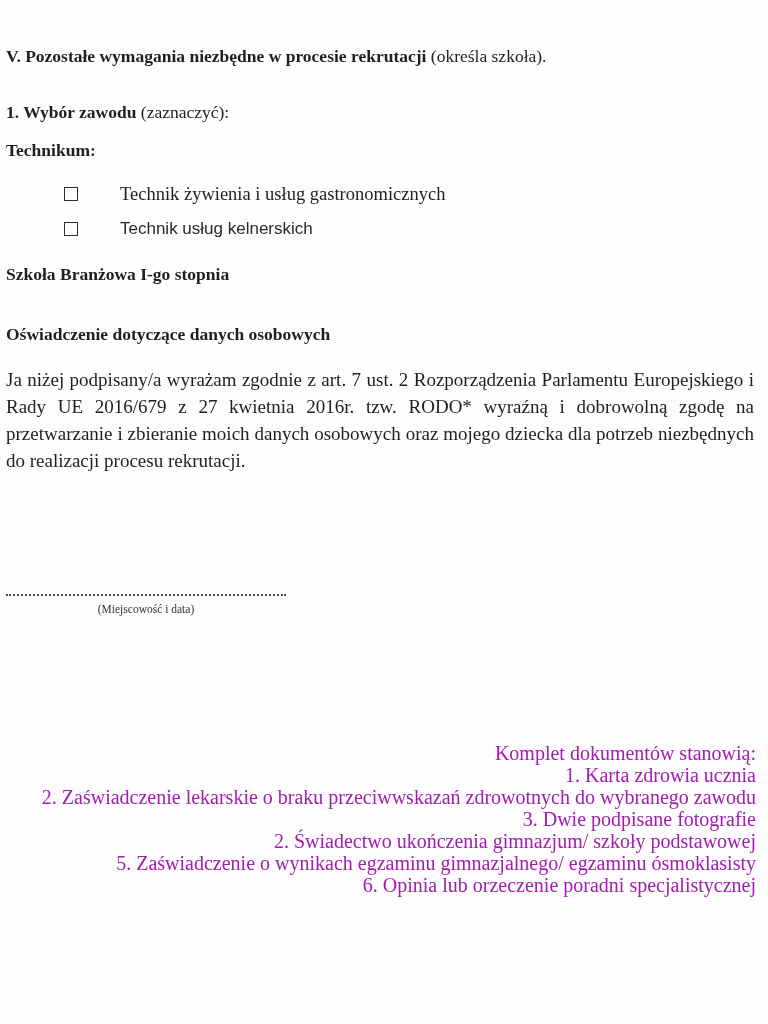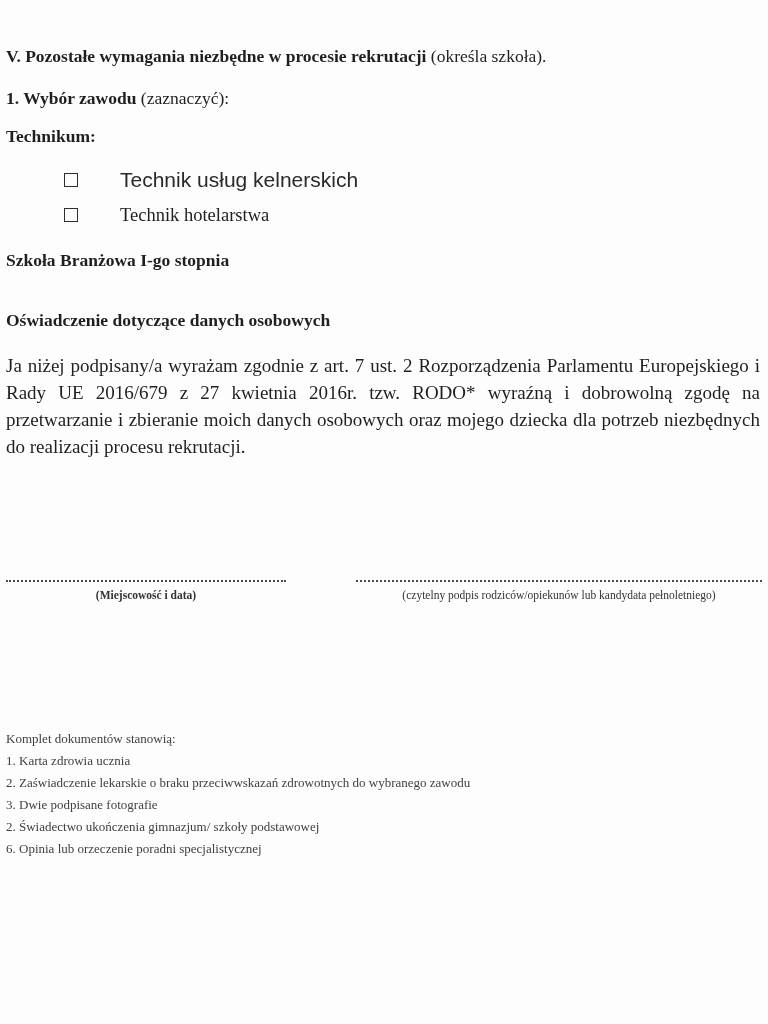--- a/index.html
+++ b/index.html
@@ -5,124 +5,122 @@
   * { margin: 0; padding: 0; box-sizing: border-box; }
   html, body {
     width: 768px; height: 1024px;
     background: #fdfdfd;
     overflow: hidden;
     font-family: "Liberation Serif", serif;
     color: #1f1f1f;
   }
   .doc {
     width: 768px; height: 855px;
-    padding: 46px 6px 0 6px;
+    padding: 46px 12px 0 6px;
   }
   .b { font-weight: bold; }
   .h17 { font-size: 17.5px; line-height: 20px; }
-  .q1 { margin-top: 22px; }
+  .q1 { margin-top: 36px; }
   .subhead { margin-top: 18px; }
   .opt-group { margin-top: 24px; }
   .opt-row {
     display: flex; align-items: center;
     height: 20px;
     margin-bottom: 15px;
     padding-left: 58px;
   }
   .checkbox {
     display: inline-block;
     width: 14px; height: 14px;
     border: 1.5px solid #2e2e2e;
     background: transparent;
     flex: 0 0 auto;
   }
   .opt-label {
     margin-left: 42px;
     font-size: 18.5px;
     white-space: nowrap;
   }
-  .opt-label.sans { font-family: "Liberation Sans", sans-serif; font-size: 21px; color: #2a2a2a; }
+  .opt-label.sans { font-family: "Liberation Sans", sans-serif; font-size: 17px; color: #2a2a2a; }
   .branzowa-head { margin-top: 25px; }
   .kucharz-row { margin-top: 13px; margin-bottom: 0; }
   .osw-head { margin-top: 40px; }
   .consent {
     margin-top: 22px;
     font-size: 19px;
     line-height: 27px;
     text-align: justify;
     padding-right: 2px;
   }
   .sig-row {
     margin-top: 120px;
     display: flex;
     justify-content: space-between;
     align-items: flex-start;
   }
-  .sig-col-left { width: 280px; font-weight: bold; }
+  .sig-col-left { width: 280px; }
   .sig-col-right { width: 406px; }
   .sig-line {
     height: 0;
     border-bottom: 2px dotted #4a4a4a;
   }
   .sig-label {
     margin-top: 6px;
     text-align: center;
     font-size: 11.5px;
     line-height: 14px;
     color: #333;
   }
   .docs {
     margin-top: 126px;
-    font-size: 13px;
+    font-size: 20px;
     line-height: 22px;
-    color: #404040;
+    color: #a21caf;
+    text-align: right;
   }
 </style>
 </head>
 <body>
 
 <div class="doc">
 
   <p class="h17"><span class="b">V. Pozostałe wymagania niezbędne w procesie rekrutacji</span><span> (określa szkoła).</span></p>
 
   <p class="h17 q1"><span class="b">1. Wybór zawodu</span><span> (zaznaczyć):</span></p>
 
   <p class="h17 b subhead">Technikum:</p>
 
   <div class="opt-group">
     <div class="opt-row">
       <span class="checkbox"></span>
-      <span class="opt-label sans">Technik usług kelnerskich</span>
+      <span class="opt-label">Technik żywienia i usług gastronomicznych</span>
     </div>
     <div class="opt-row">
       <span class="checkbox"></span>
-      <span class="opt-label">Technik hotelarstwa</span>
+      <span class="opt-label sans">Technik usług kelnerskich</span>
     </div>
   </div>
 
   <p class="h17 b branzowa-head">Szkoła Branżowa I-go stopnia</p>
 
 
   <p class="h17 b osw-head">Oświadczenie dotyczące danych osobowych</p>
 
   <p class="consent">Ja niżej podpisany/a wyrażam zgodnie z art. 7 ust. 2 Rozporządzenia Parlamentu Europejskiego i Rady UE 2016/679 z 27 kwietnia 2016r. tzw. RODO* wyraźną i dobrowolną zgodę na przetwarzanie i zbieranie moich danych osobowych oraz mojego dziecka dla potrzeb niezbędnych do realizacji procesu rekrutacji.</p>
 
   <div class="sig-row">
     <div class="sig-col-left">
       <div class="sig-line"></div>
       <div class="sig-label">(Miejscowość i data)</div>
     </div>
-    <div class="sig-col-right">
-      <div class="sig-line"></div>
-      <div class="sig-label">(czytelny podpis rodziców/opiekunów lub kandydata pełnoletniego)</div>
-    </div>
   </div>
 
   <div class="docs">
     <div>Komplet dokumentów stanowią:</div>
     <div>1. Karta zdrowia ucznia</div>
     <div>2. Zaświadczenie lekarskie o braku przeciwwskazań zdrowotnych do wybranego zawodu</div>
     <div>3. Dwie podpisane fotografie</div>
     <div>2. Świadectwo ukończenia gimnazjum/ szkoły podstawowej</div>
+    <div>5. Zaświadczenie o wynikach egzaminu gimnazjalnego/ egzaminu ósmoklasisty</div>
     <div>6. Opinia lub orzeczenie poradni specjalistycznej</div>
   </div>
 
 </div>
 
 </body></html>

